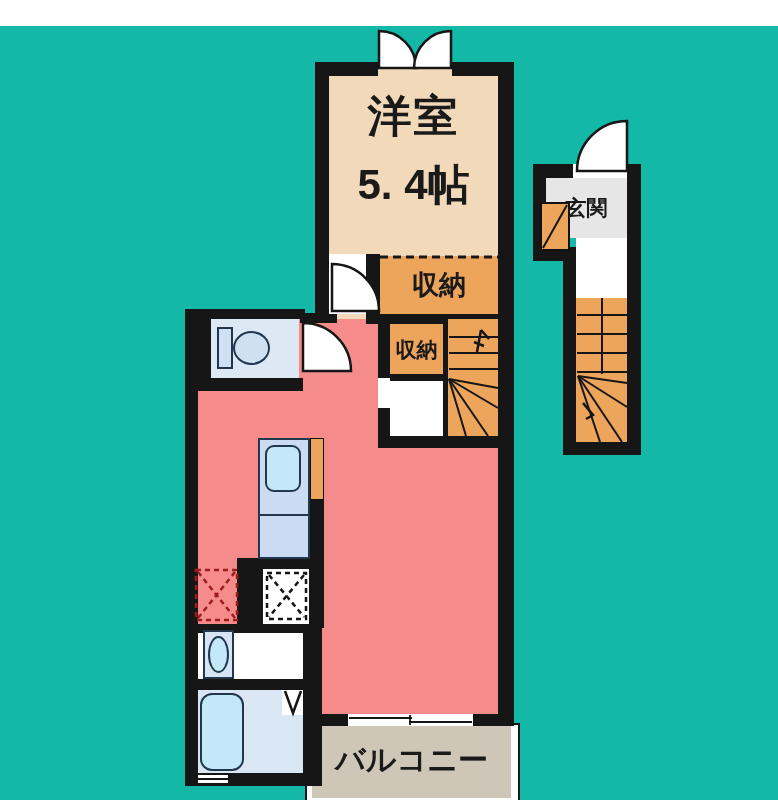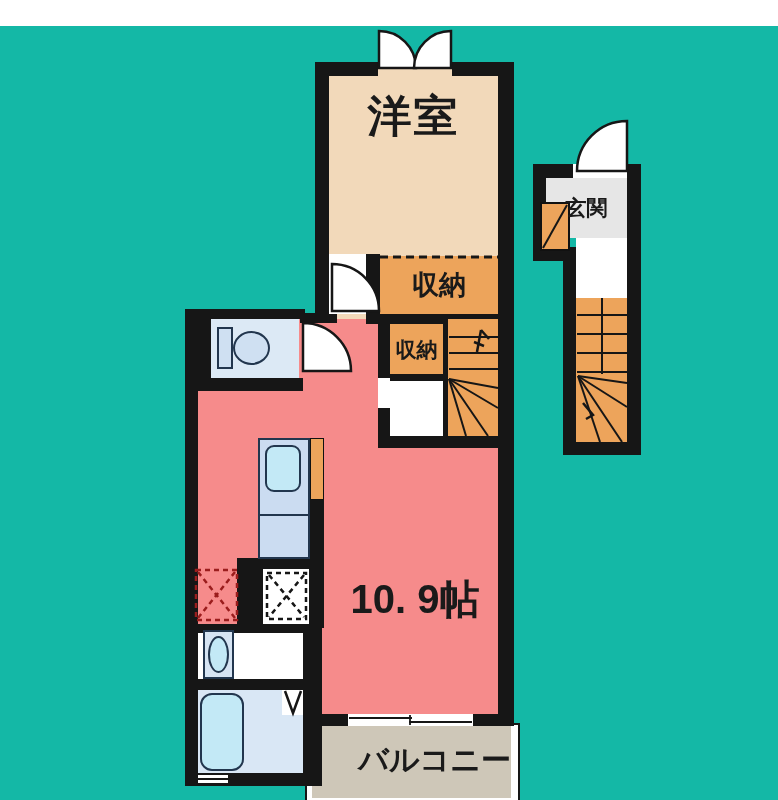--- a/index.html
+++ b/index.html
@@ -160,19 +160,19 @@
     <g stroke="#161616" stroke-width="1.8" fill="none">
       <line x1="349" y1="692" x2="412" y2="692"></line>
       <line x1="409" y1="696" x2="472" y2="696"></line>
       <line x1="410" y1="689" x2="410" y2="699"></line>
     </g>
 
     <line x1="543" y1="222" x2="567" y2="179" stroke="#161616" stroke-width="2"></line>
   </svg>
 
   <div class="lbl" style="left:329px;top:68px;width:169px;font-size:44px;letter-spacing:2px;">洋室</div>
+  <div class="lbl" style="left:324px;top:138px;width:179px;font-size:42px;">5. 4帖</div>
   <div class="lbl" style="left:380px;top:246px;width:118px;font-size:27px;">収納</div>
   <div class="lbl" style="left:388px;top:313px;width:57px;font-size:21px;">収納</div>
-  <div class="lbl" style="left:320px;top:553px;width:190px;font-size:40px;">10. 9帖</div>
-  <div class="lbl" style="left:312px;top:719px;width:199px;font-size:30px;text-align:right;">バルコニー</div>
+  <div class="lbl" style="left:312px;top:719px;width:199px;font-size:30px;">バルコニー</div>
   <div class="lbl" style="left:546px;top:171px;width:81px;font-size:21px;">玄関</div>
 
 </div>
 
 </body></html>

